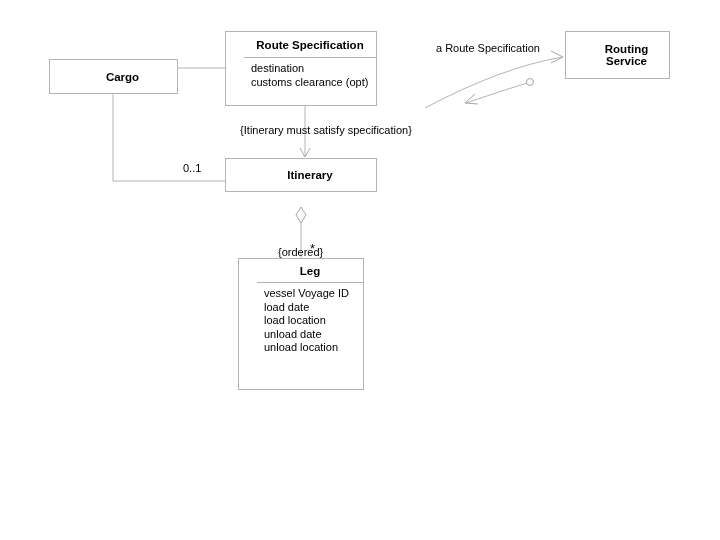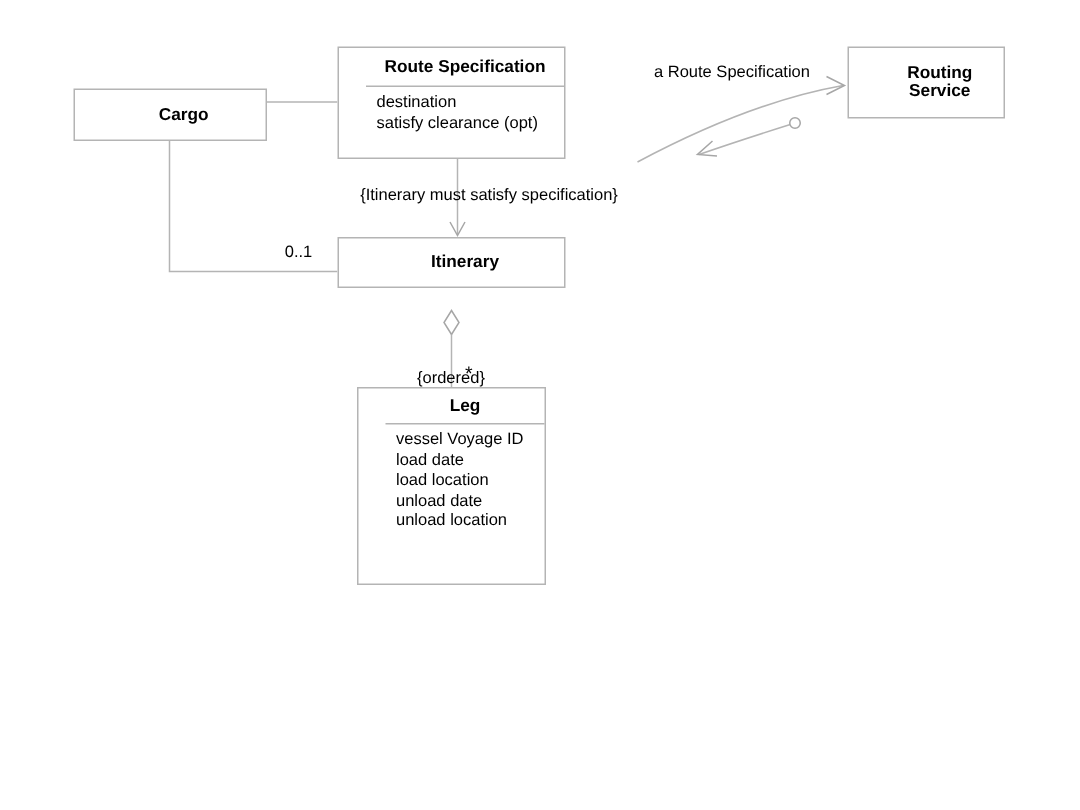--- a/index.html
+++ b/index.html
@@ -69,21 +69,21 @@
     font-size: 11px;
     line-height: 13.5px;
   }
   .label {
     position: absolute;
     font-size: 11px;
     line-height: 13.5px;
     white-space: nowrap;
   }
   .label.center { text-align: center; margin-left: 23px; }
-  .label.right { text-align: center; }
+  .label.right { text-align: left; }
   .star {
     font-size: 13px;
   }
 </style>
 </head>
 <body>
 
 <div class="canvas">
 
   <svg class="connectors" viewBox="0 0 720 540">
@@ -110,21 +110,21 @@
   <div class="uml-class single" style="left:49px; top:43px; width:129px; height:35px;margin-top:16px;">
     <div class="title">Cargo</div>
   </div>
 
   <div class="uml-class" style="left:225px; top:31px; width:152px; height:75px;">
     <div class="title-compartment" style="height:26px;">
       <div class="title">Route Specification</div>
     </div>
     <div class="attributes">
       <div>destination</div>
-      <div>satisfy clearance (opt)</div>
+      <div>customs clearance (opt)</div>
     </div>
   </div>
 
   <div class="uml-class single" style="left:565px; top:31px; width:105px; height:48px;">
     <div class="title">Routing Service</div>
   </div>
 
   <div class="uml-class single" style="left:225px; top:158px; width:152px; height:34px;">
     <div class="title">Itinerary</div>
   </div>

